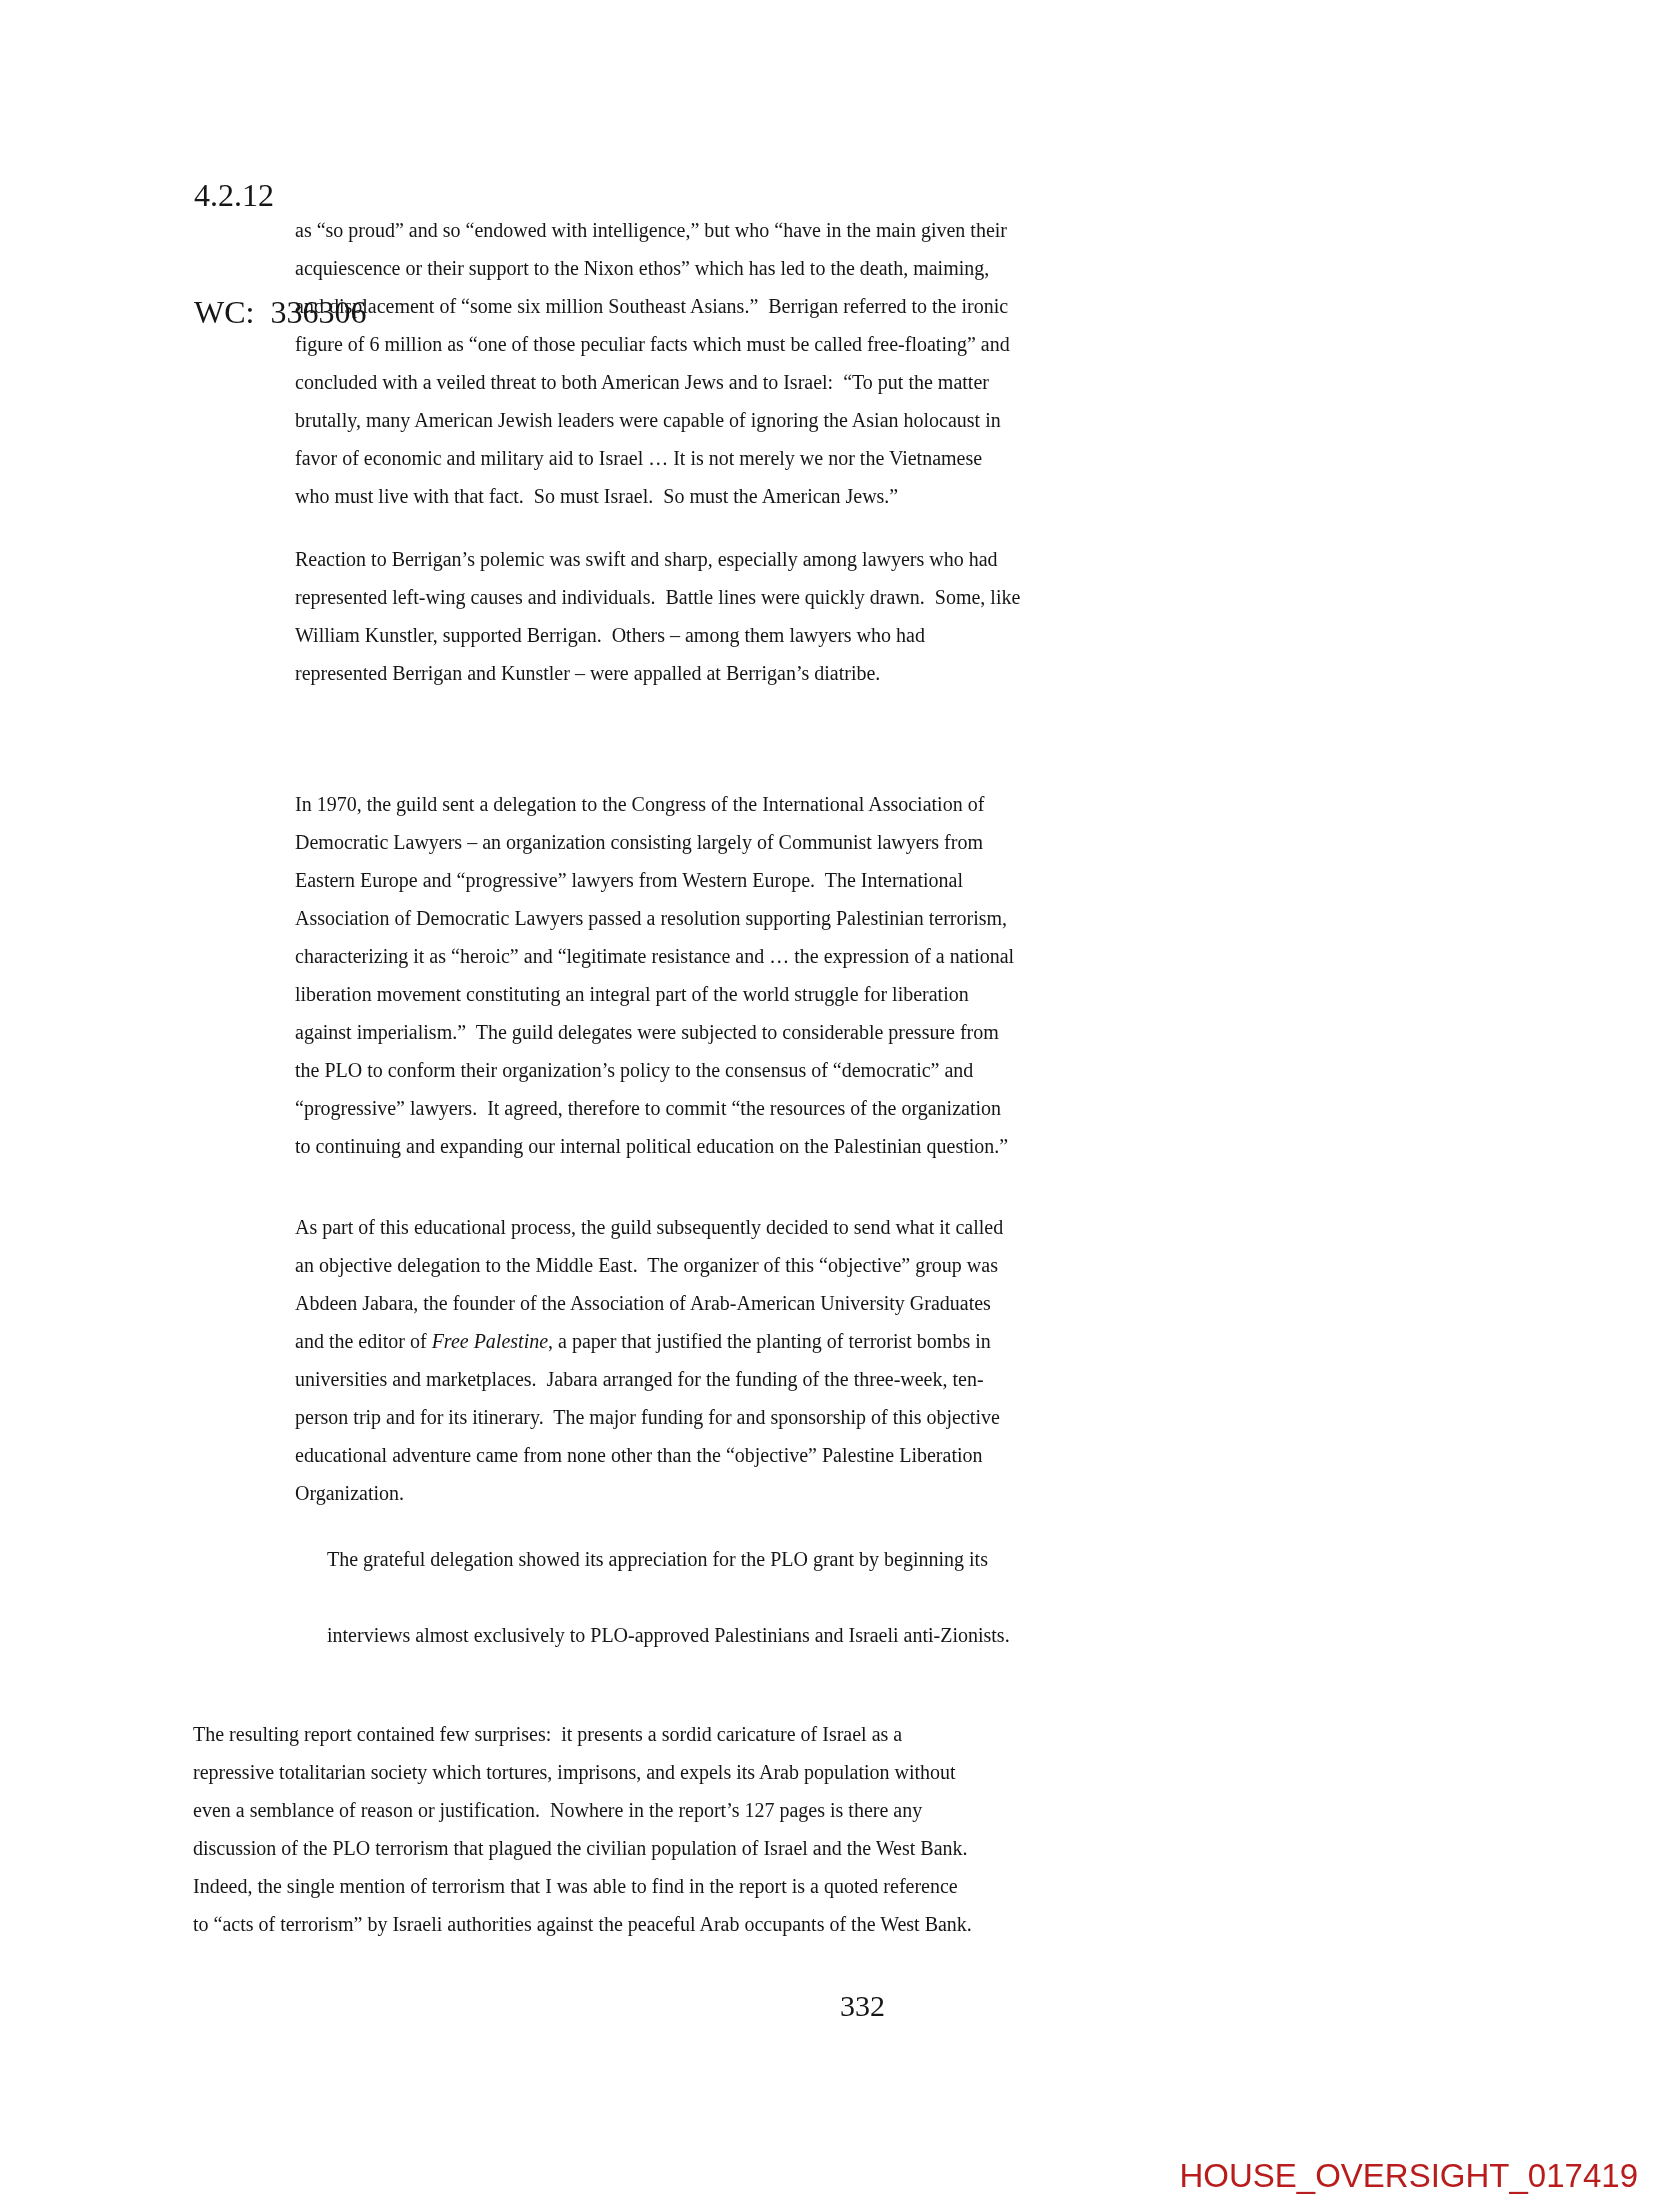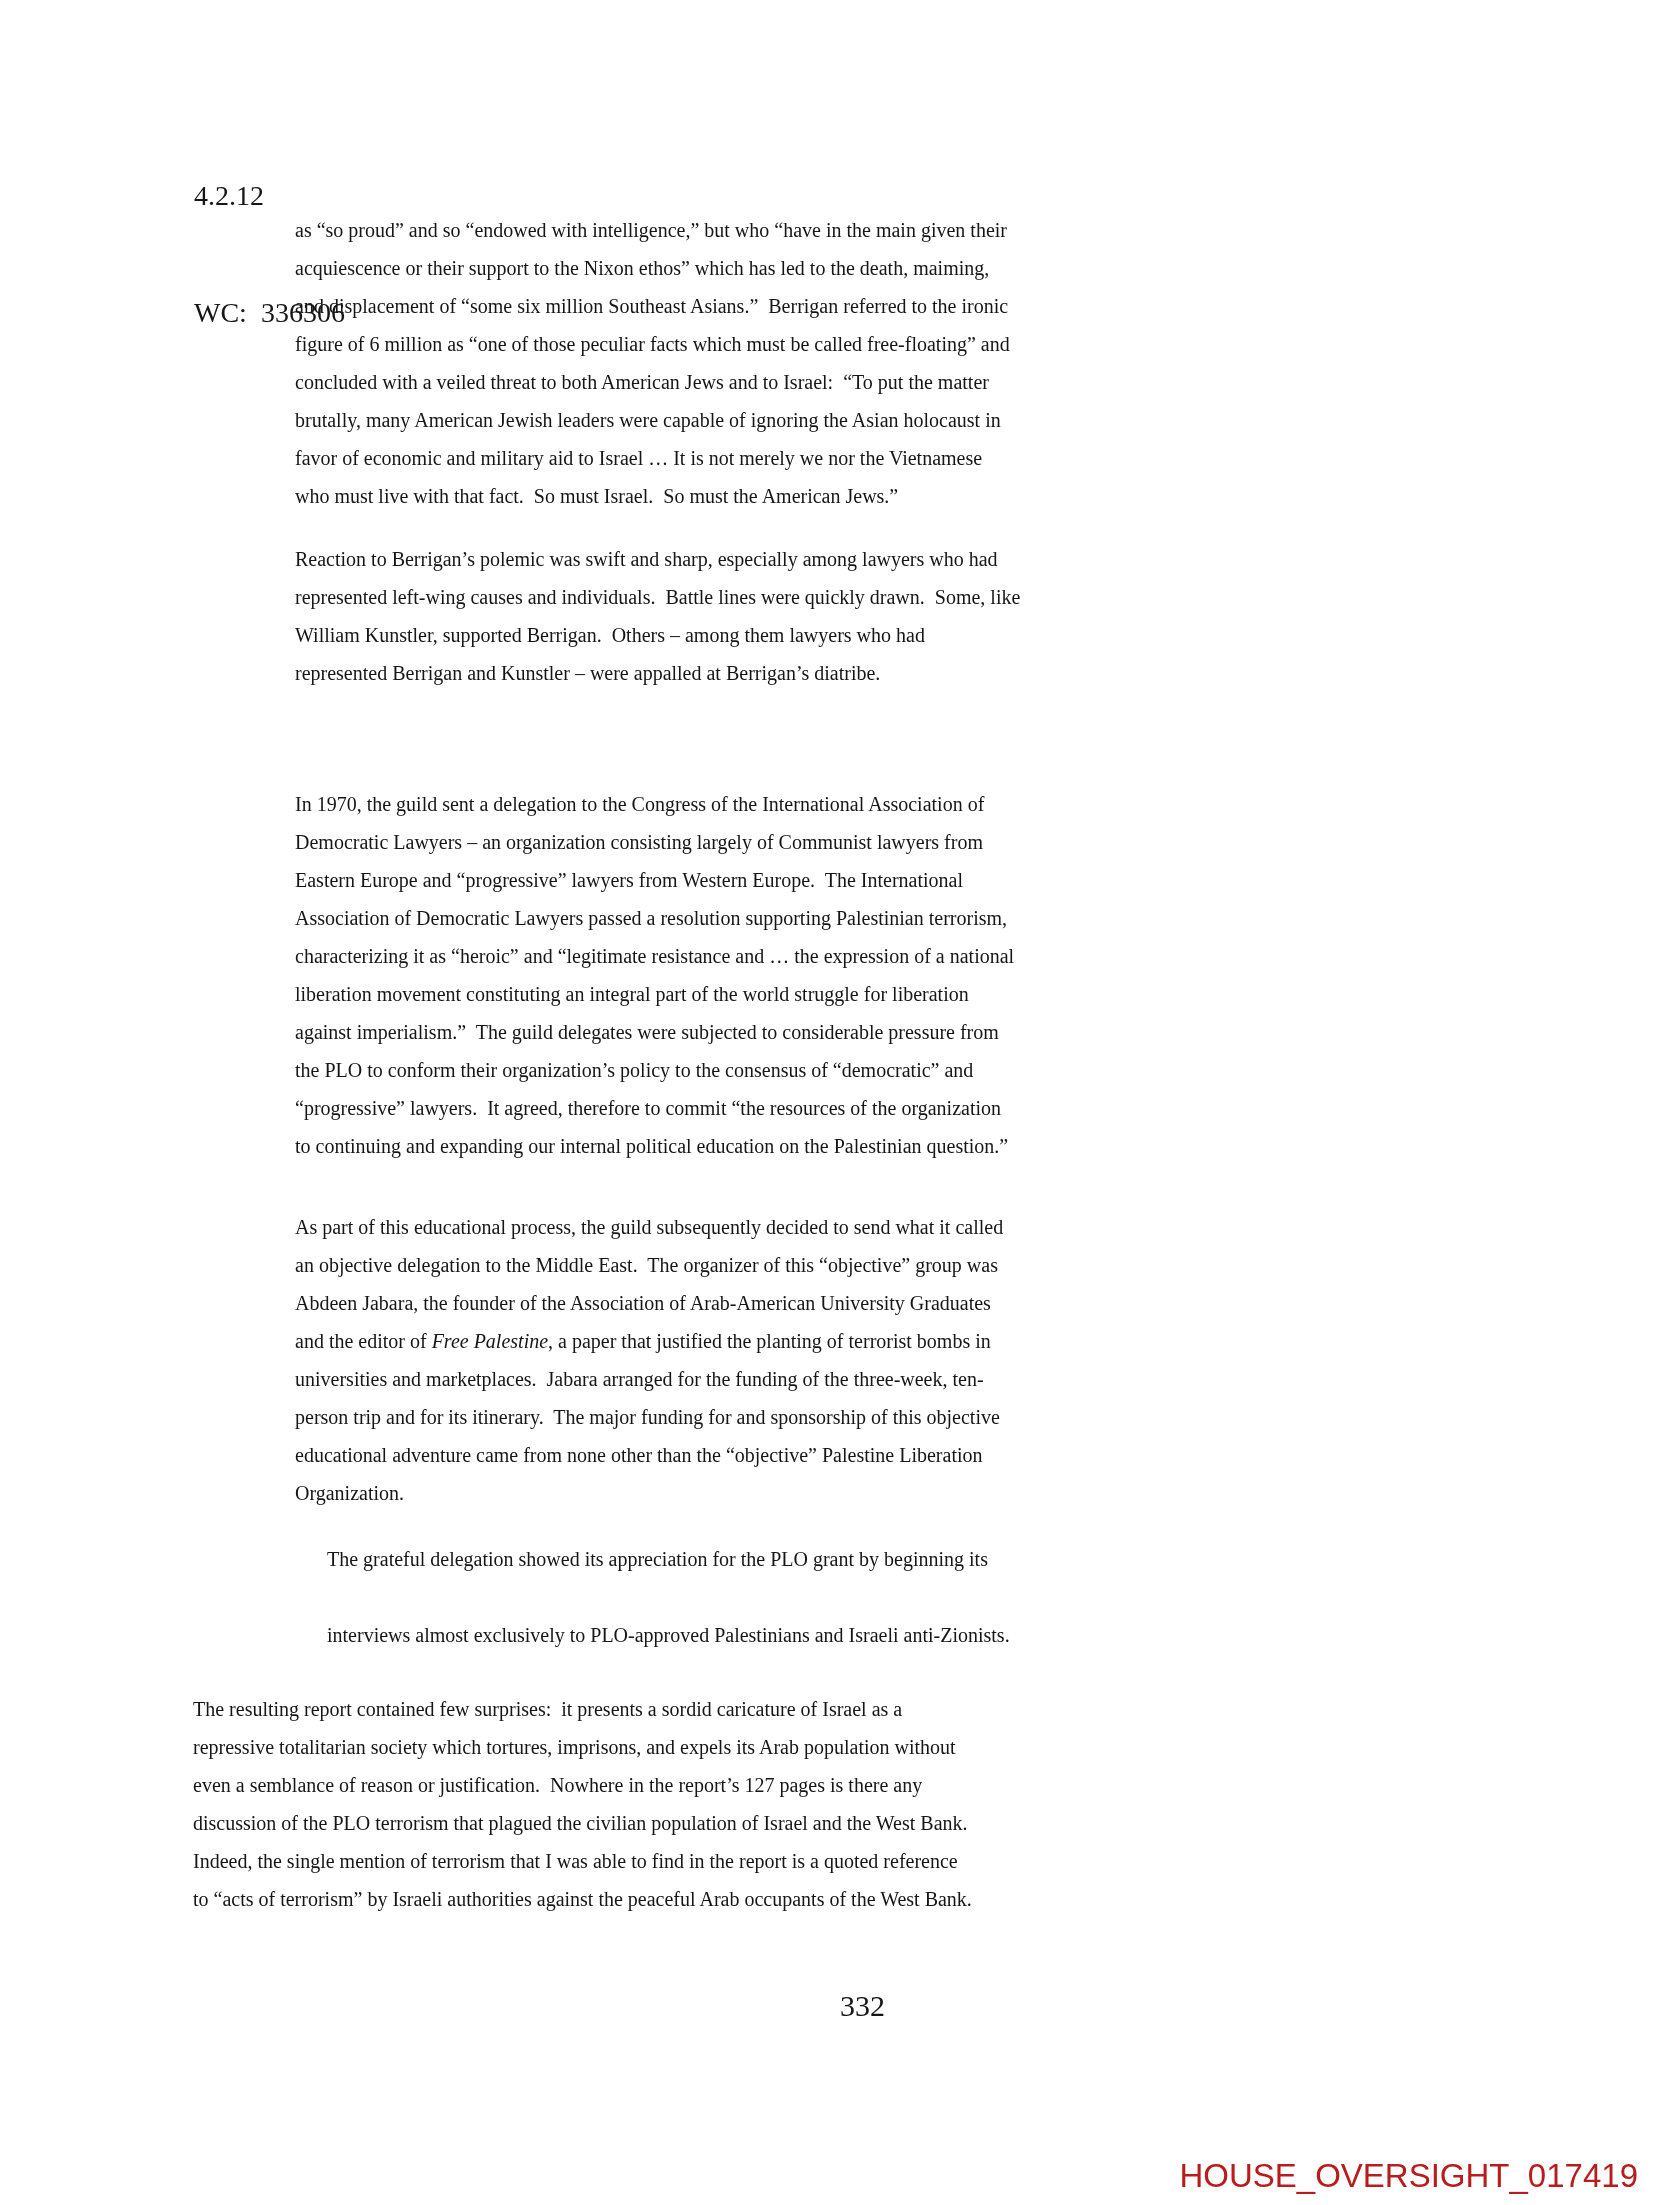--- a/index.html
+++ b/index.html
@@ -18,29 +18,29 @@
   }
   .serif-block {
     font-size: 20px;
     line-height: 38px;
     white-space: pre;
   }
   .doc-header {
     position: absolute;
     left: 194px;
     top: 98px;
-    font-size: 28px;
+    font-size: 32px;
     line-height: 39px;
     white-space: pre;
   }
   .para {
     position: absolute;
   }
   .para.indent { left: 295px; }
-  .para.flush  { left: 193px; }
+  .para.flush  { left: 193px; margin-top: 25px; }
   .p1 { top: 211px; }
   .p2 { top: 540px; }
   .p3 { top: 785px; }
   .p4 { top: 1208px; }
   .p5 { top: 1540px; margin-left: 32px; }
   .p6 { top: 1690px; }
   .page-number {
     position: absolute;
     top: 1987px;
     left: 0;

